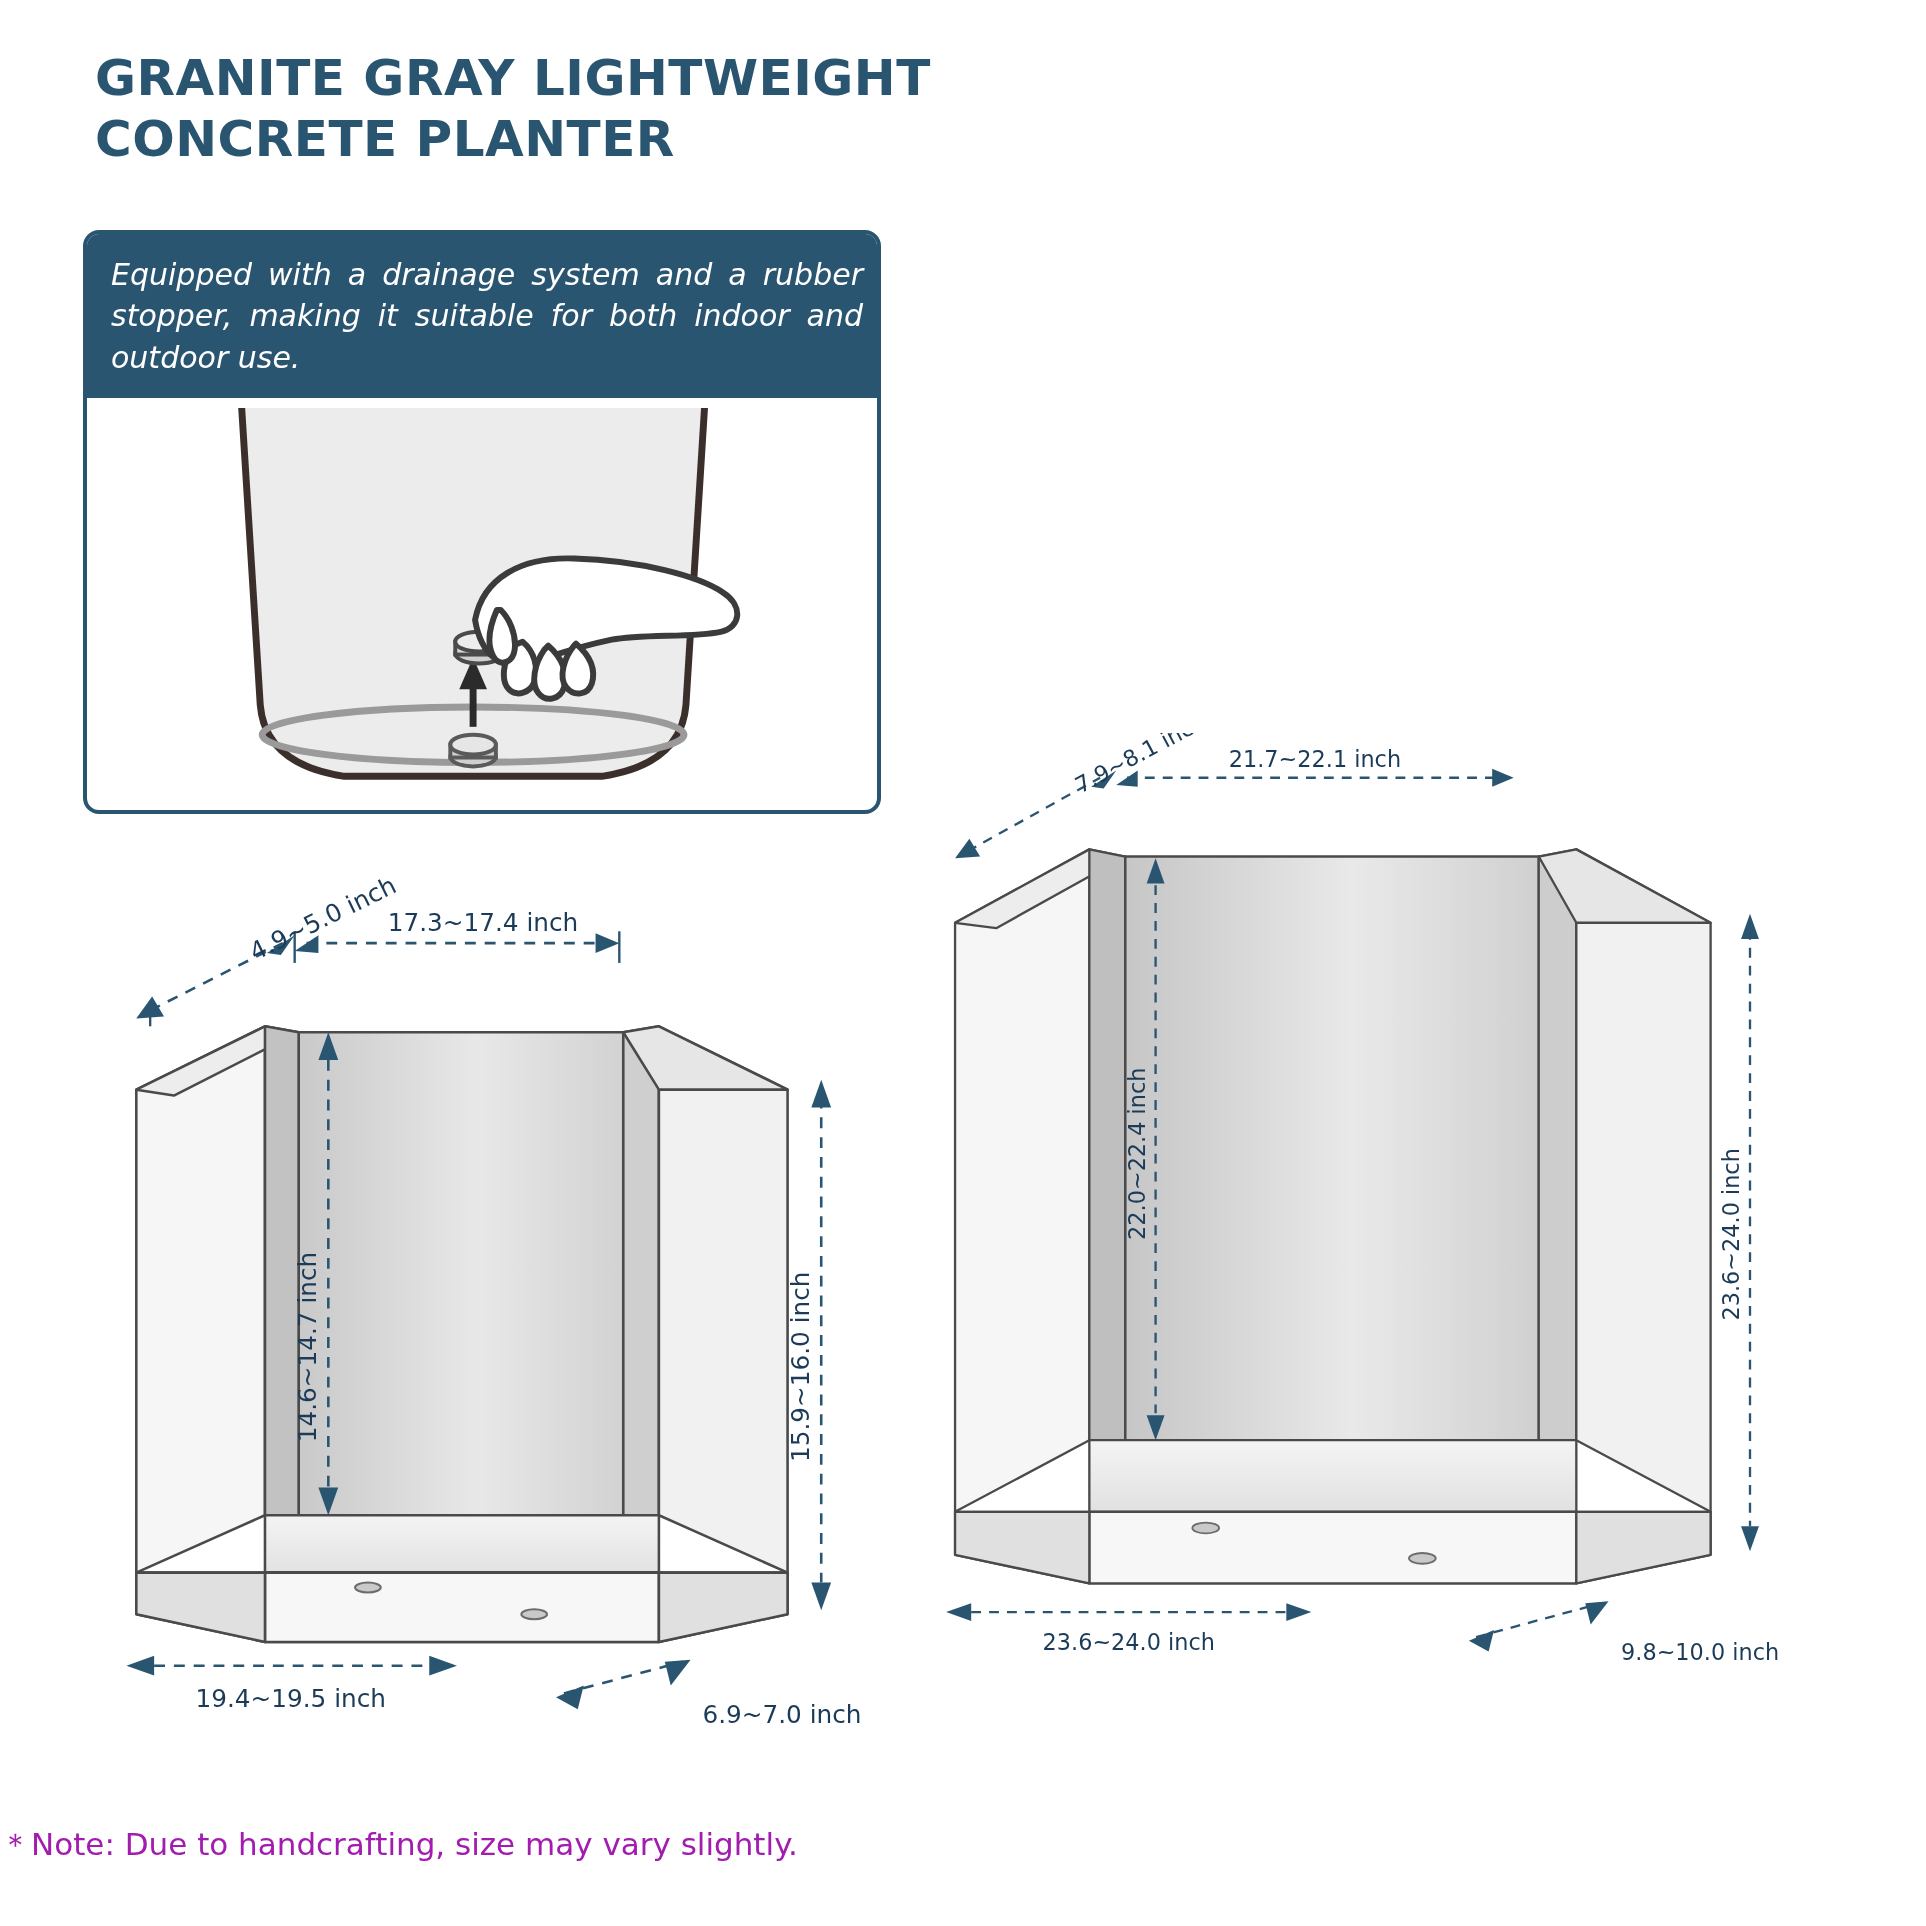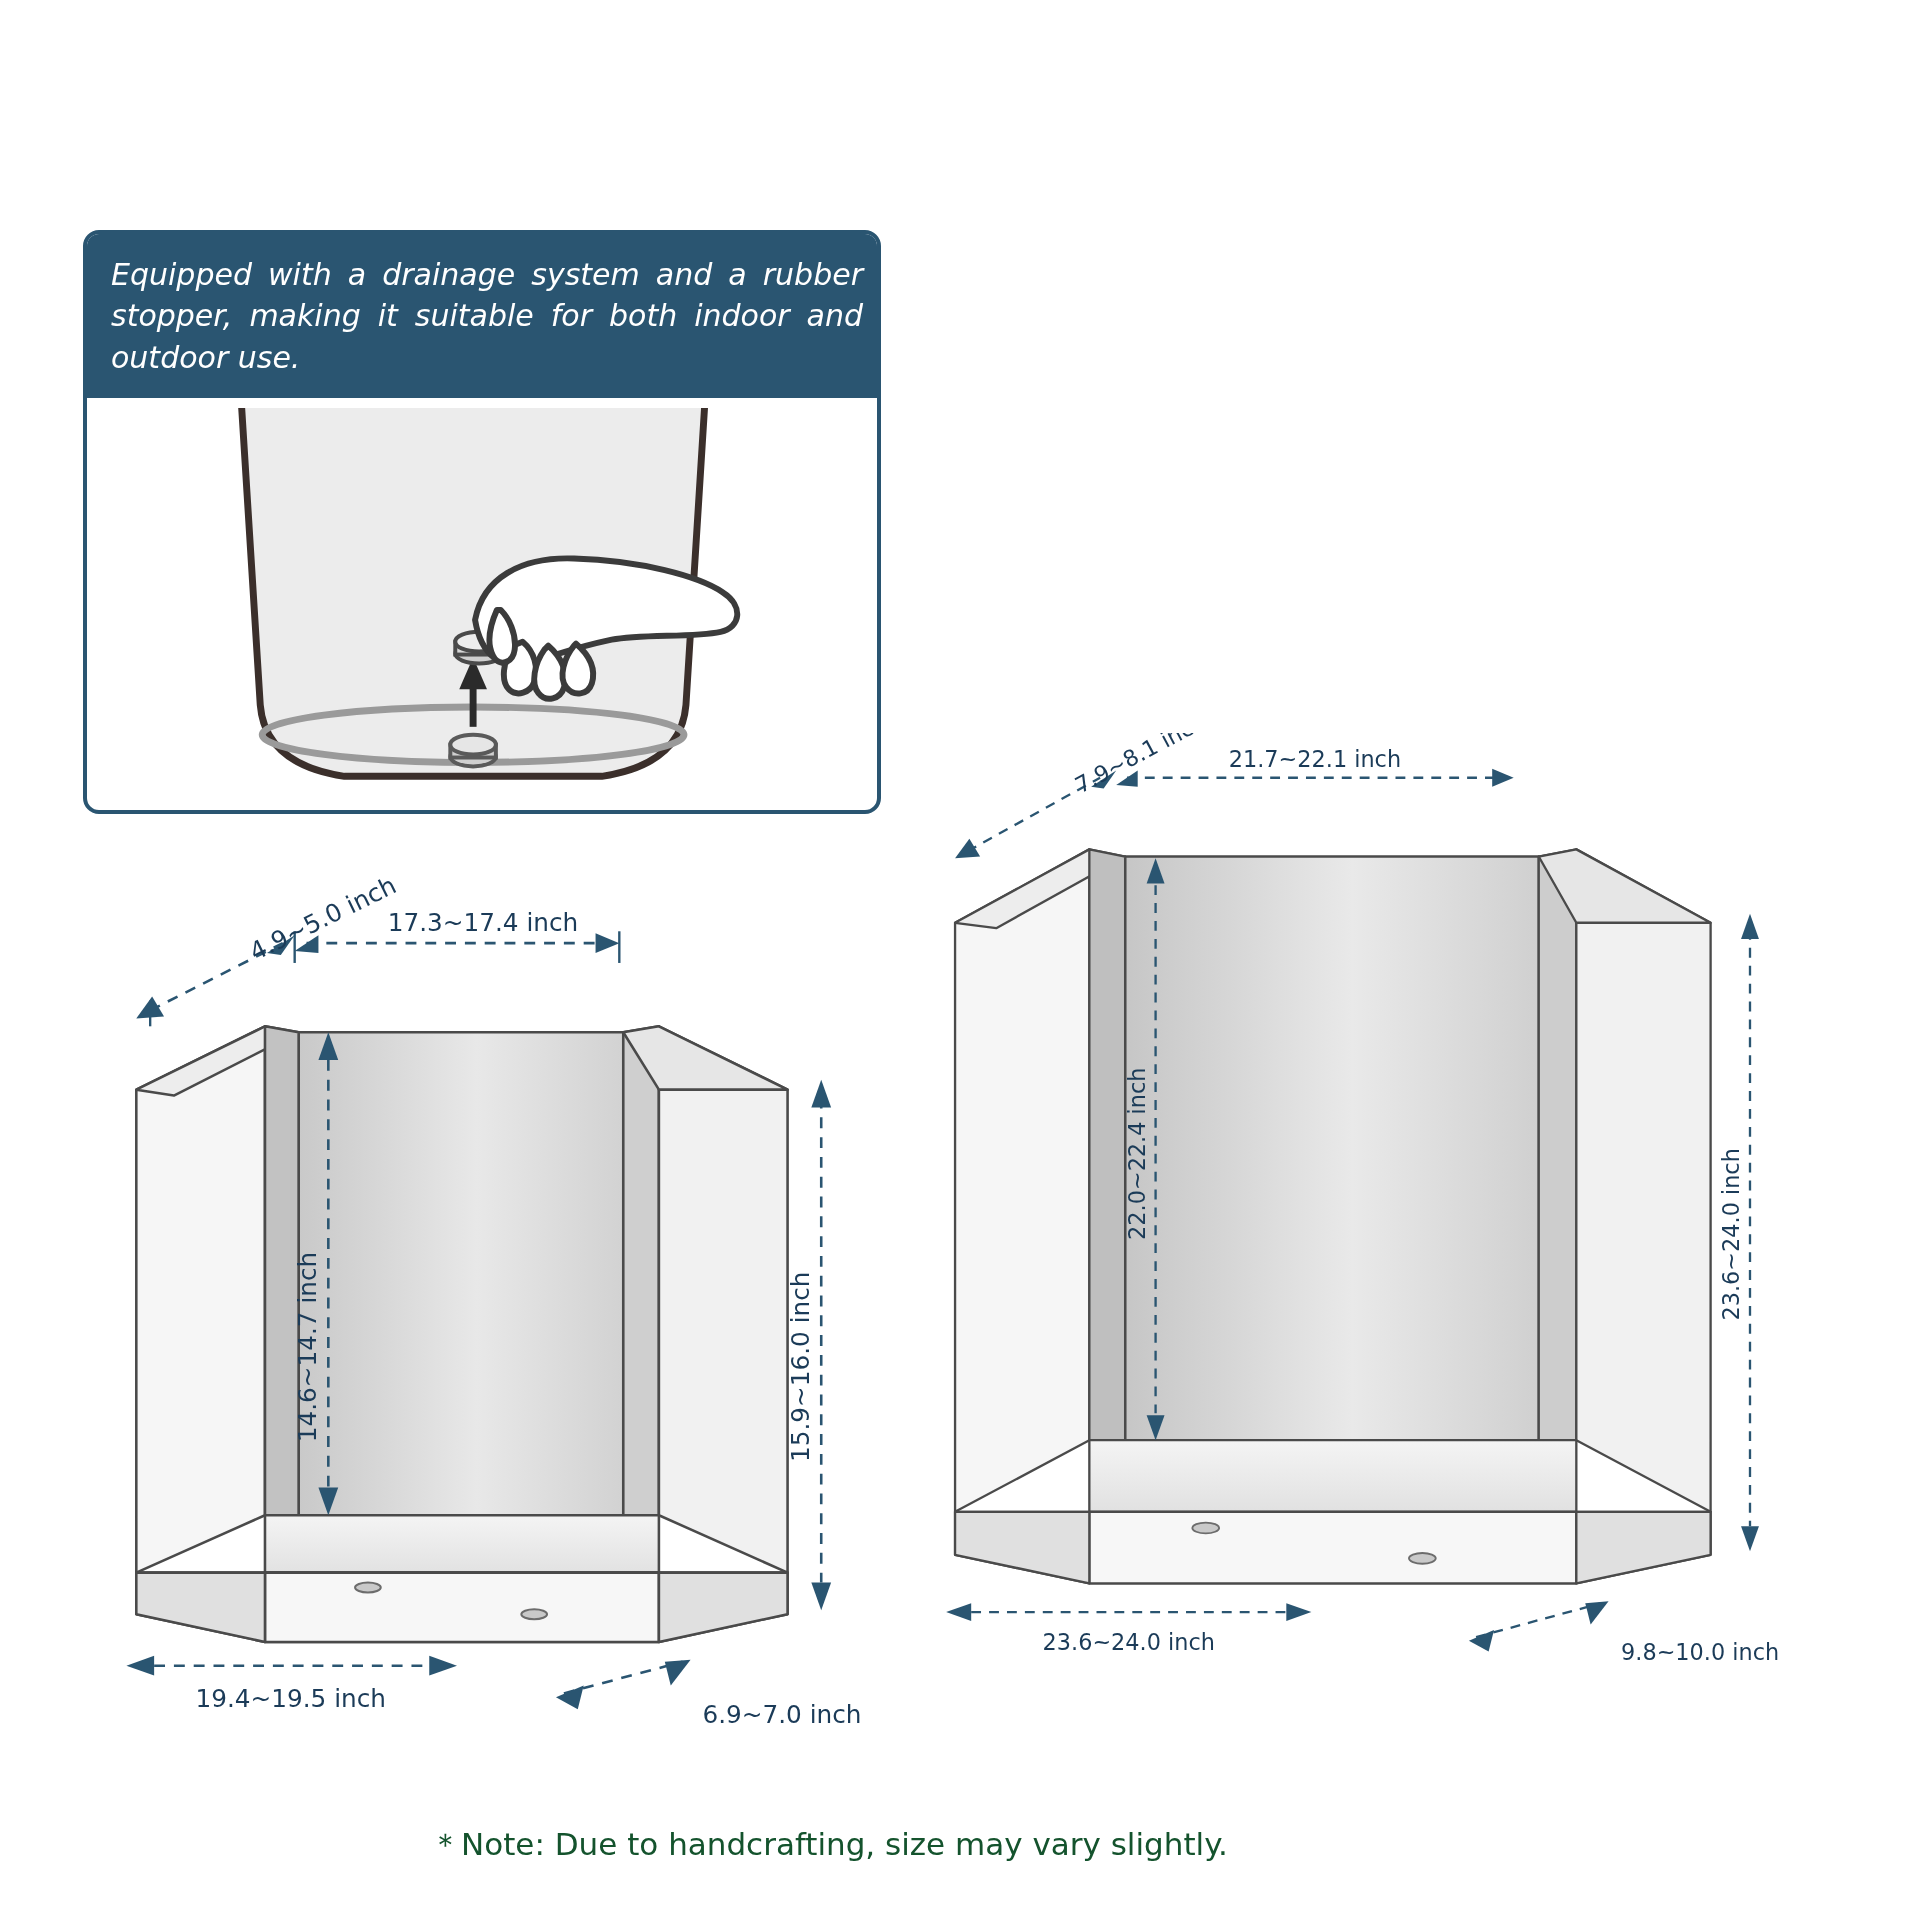--- a/index.html
+++ b/index.html
@@ -77,31 +77,34 @@
     width: 1927px;
     height: 931px;
   }
 
   
   .note {
     position: absolute;
     left: 0;
     top: 1824px;
     width: 1658px;
-    text-align: center;
-    color: #14532d;
+    color: #a21caf;
     font-size: 31px;
     font-family: "DejaVu Sans", sans-serif;
   }
 </style>
 </head>
 <body>
 
 <div class="page">
 
+  <div class="title">
+    <div>GRANITE GRAY LIGHTWEIGHT</div>
+    <div>CONCRETE PLANTER</div>
+  </div>
 
   <div class="feature-card">
     <div class="feature-caption">Equipped with a drainage system and a rubber stopper, making it suitable for both indoor and outdoor use.</div>
 
     <svg class="feature-image" viewBox="0 0 800 410">
 
       <path d="M155 -20 L175 300 Q180 360 260 372 L520 372 Q600 360 605 300 L625 -20 Z" fill="#ececec" stroke="#3b2f2b" stroke-width="7" stroke-linejoin="round"></path>
 
       <ellipse cx="390" cy="330" rx="213" ry="28" fill="none" stroke="#9a9a9a" stroke-width="7"></ellipse>
 

